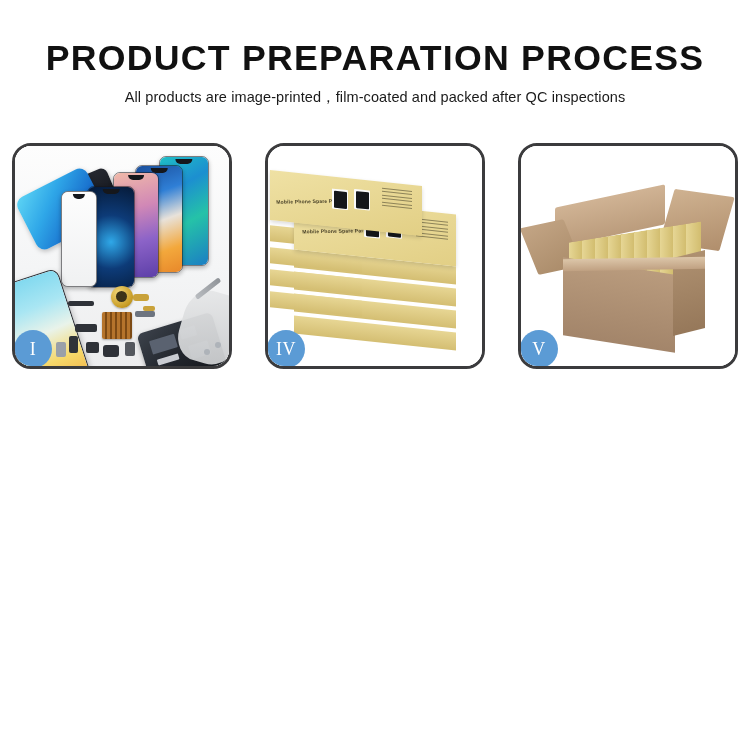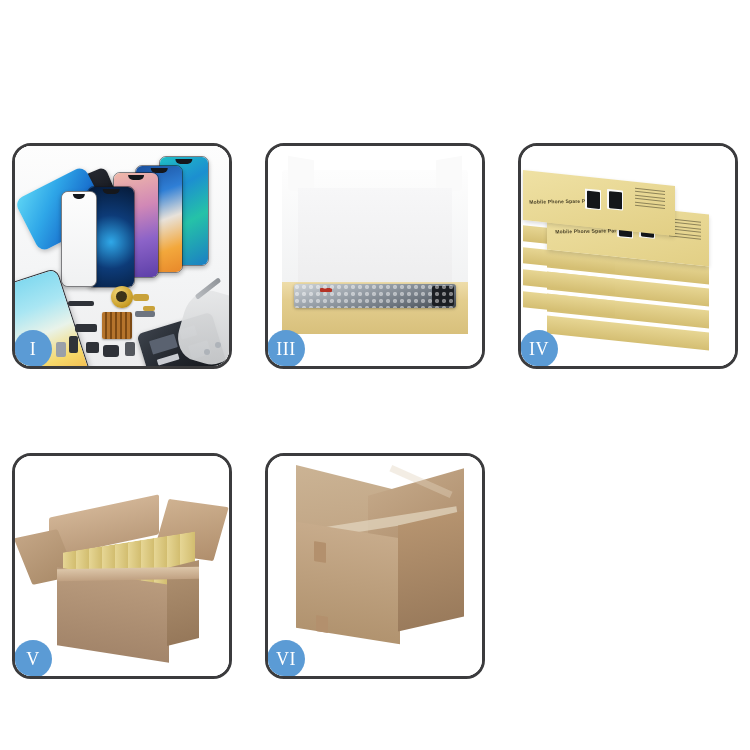--- a/index.html
+++ b/index.html
@@ -194,20 +194,24 @@
   .s-front{position:absolute;background:linear-gradient(180deg,#c7ab8b,#b1936f);}
   .s-side{position:absolute;background:linear-gradient(180deg,#b59madd,#9d7f61);}
   .tape{position:absolute;background:rgba(226,212,190,.75);}
   .tab{position:absolute;background:#b3906d;border-radius:1px;}
 </style>
 </head>
 <body>
 
 <div class="page">
 
+  <div class="header">
+    <div class="title">PRODUCT PREPARATION PROCESS</div>
+    <div class="subtitle">All products are image-printed，film-coated and packed after QC inspections</div>
+  </div>
 
   <div class="grid">
 
     <div class="panel">
       <div class="stage">
         <div class="p1bg"></div>
 
         <div class="film">
           <div class="dark"></div>
           <div class="sheet"></div>
@@ -260,39 +264,20 @@
 
         <div class="hand"></div>
         <div class="tweez"></div>
         <div class="part" style="right:8px;top:196px;width:6px;height:6px;border-radius:50%;background:#aeb3b9;"></div>
         <div class="part" style="right:19px;top:203px;width:6px;height:6px;border-radius:50%;background:#aeb3b9;"></div>
       </div>
       <div class="badge">I</div>
     </div>
 
 
-    <div class="panel">
-      <div class="stage">
-        <div class="foam">
-          <div class="flapL"></div>
-          <div class="flapR"></div>
-          <div class="inner"></div>
-        </div>
-        <div class="kbox">
-          <div class="lip"></div>
-          <div class="front"></div>
-          <div class="prod">
-            <div class="blk"></div>
-            <div class="red"></div>
-            <div class="bub"></div>
-          </div>
-        </div>
-      </div>
-      <div class="badge">III</div>
-    </div>
 
     <div class="panel">
       <div class="stage">
 
         <div class="sb-side" style="left:26px;top:178px;width:162px;height:18px;transform:skewY(6deg);"></div>
         <div class="sb-side" style="left:26px;top:156px;width:162px;height:18px;transform:skewY(6deg);"></div>
         <div class="sb-side" style="left:26px;top:134px;width:162px;height:18px;transform:skewY(6deg);"></div>
         <div class="sb-side" style="left:26px;top:112px;width:162px;height:18px;transform:skewY(6deg);"></div>
 
         <div class="sb-side" style="left:2px;top:150px;width:92px;height:16px;transform:skewY(6deg);"></div>
@@ -355,33 +340,15 @@
           <div class="yellowpack" style="left:117px;top:0;width:15px;height:50px;"></div>
         </div>
 
         <div class="c-face c-side" style="position:absolute;left:42px;top:120px;width:112px;height:78px;transform:skewY(9deg);"></div>
         <div class="c-face" style="position:absolute;left:152px;top:108px;width:32px;height:78px;background:linear-gradient(180deg,#ae9070,#96785a);transform:skewY(-14deg);"></div>
         <div class="c-face" style="position:absolute;left:42px;top:112px;width:142px;height:12px;background:linear-gradient(180deg,#dcc6a9,#c0a182);transform:skewY(-1deg);"></div>
       </div>
       <div class="badge">V</div>
     </div>
 
-    <div class="panel">
-      <div class="stage">
-
-        <div class="s-top" style="left:28px;top:26px;width:136px;height:62px;transform:skewY(14deg);"></div>
-        <div class="s-top" style="left:100px;top:26px;width:96px;height:60px;transform:skewY(-16deg);background:linear-gradient(160deg,#c2a686,#b0906f);"></div>
-
-        <div class="tape" style="left:40px;top:62px;width:150px;height:10px;transform:rotate(-9deg);"></div>
-        <div class="tape" style="left:120px;top:22px;width:66px;height:7px;transform:rotate(24deg);opacity:.55;"></div>
-
-        <div class="s-front" style="left:28px;top:74px;width:104px;height:106px;transform:skewY(9deg);"></div>
-
-        <div class="s-side" style="left:130px;top:62px;width:66px;height:106px;background:linear-gradient(180deg,#b5936f,#9a7b5c);transform:skewY(-13deg);"></div>
-
-        <div class="tab" style="left:46px;top:86px;width:12px;height:20px;transform:skewY(9deg);"></div>
-        <div class="tab" style="left:48px;top:160px;width:12px;height:16px;transform:skewY(9deg);"></div>
-      </div>
-      <div class="badge">VI</div>
-    </div>
 
   </div>
 </div>
 
 </body></html>

